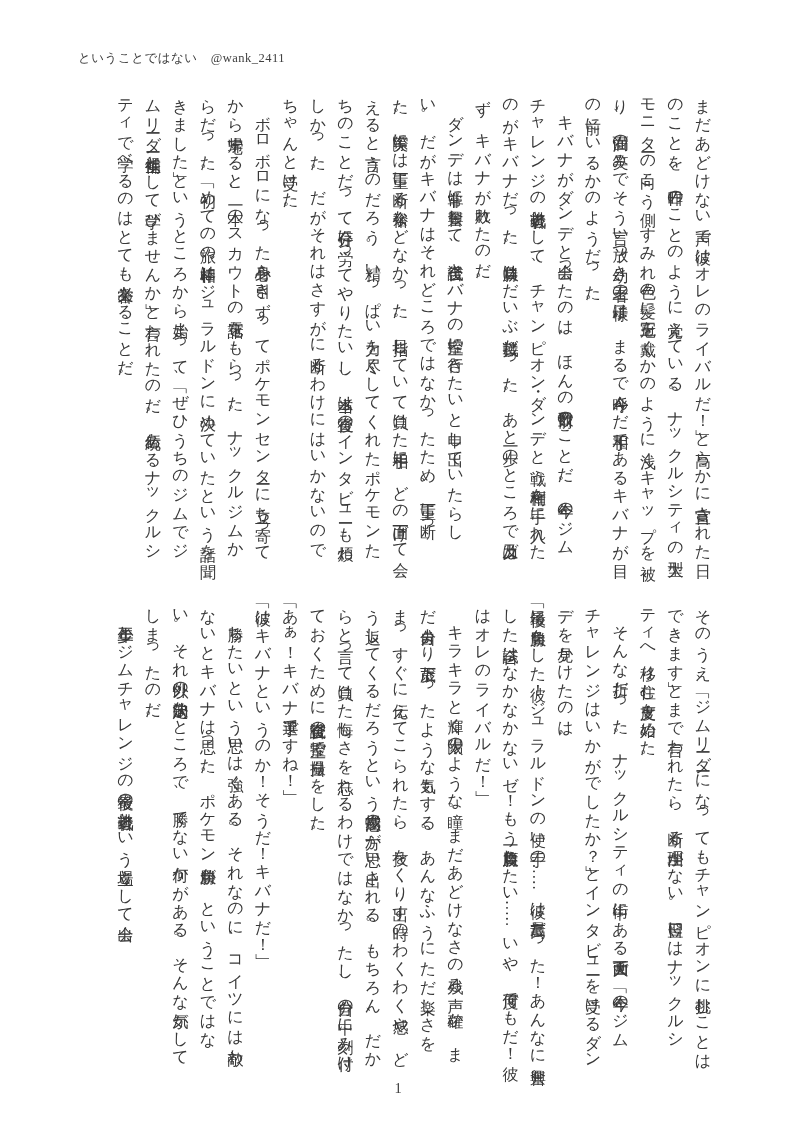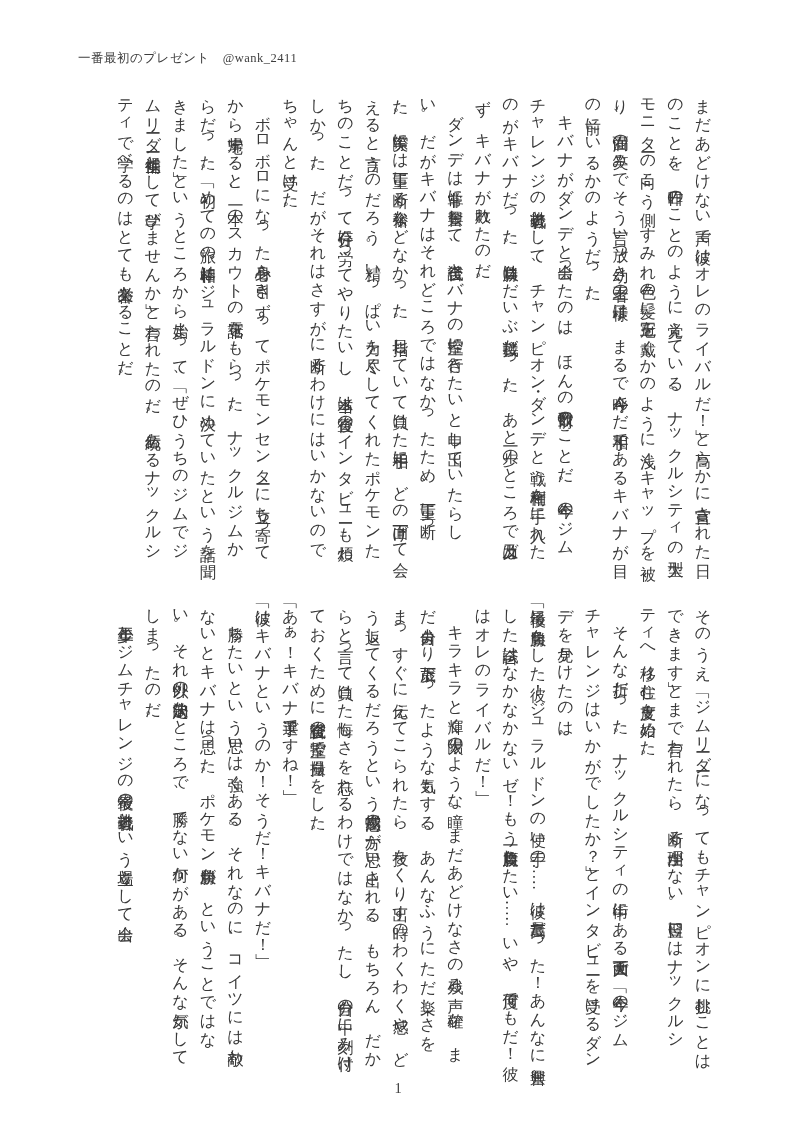--- a/index.html
+++ b/index.html
@@ -56,21 +56,21 @@
     text-align: center;
     font-size: 14.5px;
     color: #3d3d3d;
   }
 </style>
 </head>
 <body>
 
 <div class="page">
 
-  <div class="doc-header">一番最初のプレゼント　@wank_2411</div>
+  <div class="doc-header">ということではない　@wank_2411</div>
 
   <div class="tier tier-1">
     <p>まだあどけない声で「彼はオレのライバルだ！」と高らかに宣言された日のことを、昨日のことのように覚えている。ナックルシティの大型モニターの向こう側、すみれ色の髪に王冠を戴くかのように浅くキャップを被り、満面の笑みでそう言い放つ幼き王者の様子は、まるで今呼んだ相手であるキバナが目の前にいるかのようだった。</p>
     <p>　キバナがダンデと出会ったのは、ほんの数日前のことだ。今年のジムチャレンジの挑戦者として、チャンピオン・ダンデと戦う権利を手に入れたのがキバナだった。勝負はだいぶ接戦だった。あと一歩のところで力及ばず、キバナが敗れたのだ。</p>
     <p>　ダンデは非常に興奮して、試合後キバナの控室に行きたいと申し出ていたらしい。だがキバナはそれどころではなかったため、丁重に断った。実際には丁重に断る余裕などなかった。目指していて負けた相手に、どの面下げて会えると言うのだろう。精いっぱい力を尽くしてくれたポケモンたちのことだって存分に労ってやりたいし、本当は直後のインタビューも煩わしかった。だがそれはさすがに断るわけにはいかないのでちゃんと受けた。</p>
     <p>　ボロボロになった心身を引きずってポケモンセンターに立ち寄ってから帰宅すると、一本のスカウトの電話をもらった。ナックルジムからだった。「初めての旅の相棒はジュラルドンに決めていたという話を聞きました」というところから始まって、「ぜひうちのジムでジムリーダー候補生として学びませんか」と言われたのだ。伝統あるナックルシティで学べるのはとても栄誉あることだ。</p>
   </div>
 
   <div class="tier tier-2">
     <p>そのうえ、「ジムリーダーになってもチャンピオンに挑むことはできます」とまで言われたら、断る理由がない。翌日にはナックルシティへ移り住む支度を始めた。</p>

